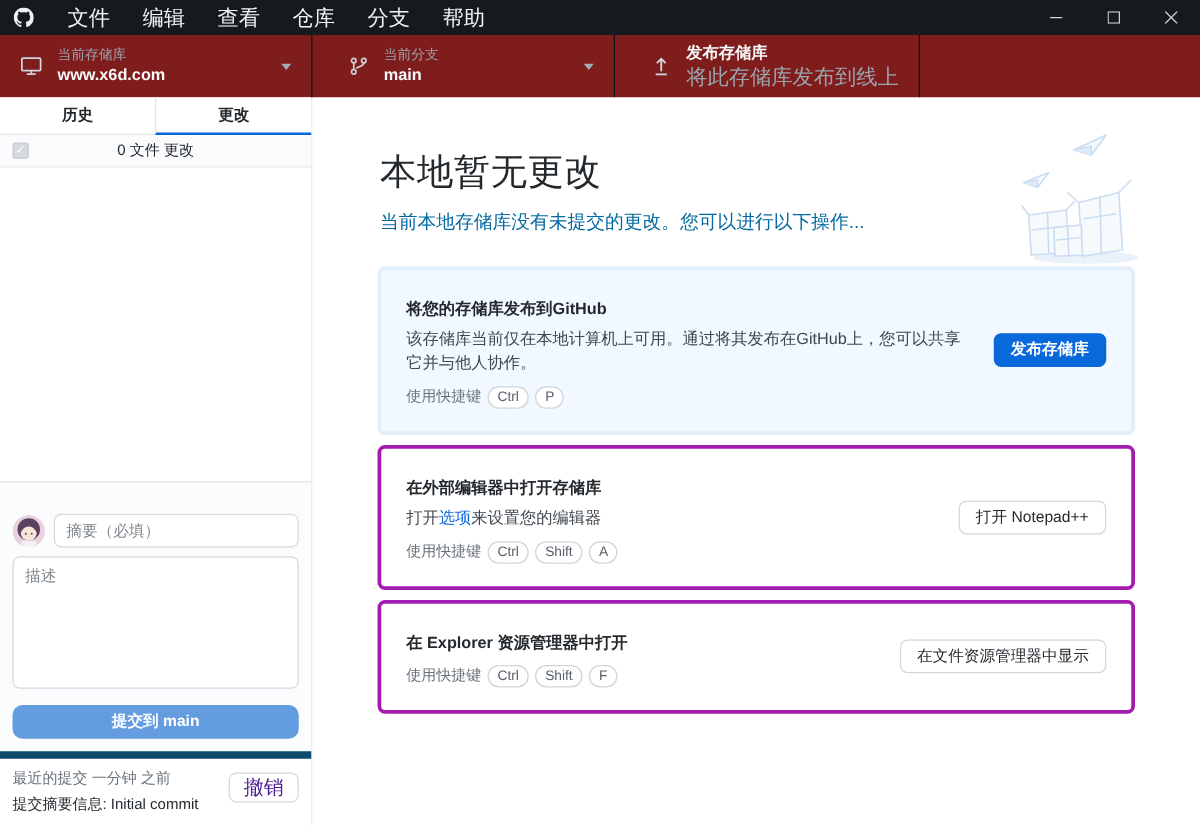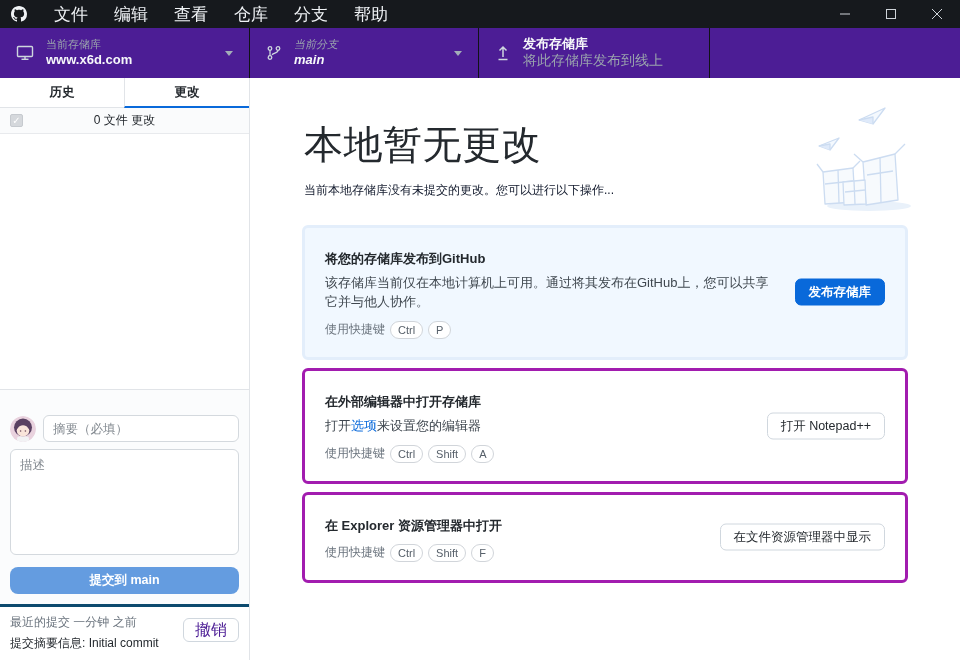--- a/index.html
+++ b/index.html
@@ -10,31 +10,31 @@
   
   .titlebar { height:28px; background:#16191d; display:flex; align-items:center; color:#e7ebee; flex:0 0 28px; }
   .gh-logo { width:16px; height:16px; margin:0 14px 0 11px; flex:0 0 auto; }
   .menu { display:flex; height:100%; }
   .menu-item { display:flex; align-items:center; padding:0 13px; font-size:17px; color:#f0f3f6; cursor:default; }
   .win-controls { margin-left:auto; display:flex; height:100%; }
   .win-btn { width:46px; height:28px; display:flex; align-items:center; justify-content:center; }
   .win-btn svg { stroke:#cfd4d9; }
 
   
-  .toolbar { height:50px; background:#4c1d95; display:flex; flex:0 0 50px; }
+  .toolbar { height:50px; background:#7f1d1d; display:flex; flex:0 0 50px;gap:13px; }
   .tb-section { display:flex; align-items:center; padding:0 12px; border-right:1px solid #101315; position:relative; }
   .tb-repo { width:250px; }
-  .tb-branch { width:229px;font-style:italic; }
+  .tb-branch { width:229px; }
   .tb-publish { width:231px; }
   .tb-fill { flex:1; }
   .tb-icon { flex:0 0 auto; margin-right:12px; margin-left:4px; }
   .tb-text { display:flex; flex-direction:column; line-height:1.25; min-width:0; }
   .tb-label { font-size:11px; color:#9aa4ad; }
   .tb-value { font-size:13px; font-weight:700; color:#f6f8fa; white-space:nowrap; }
-  .tb-sub { font-size:14px; color:#9aa4ad; white-space:nowrap; }
+  .tb-sub { font-size:17px; color:#9aa4ad; white-space:nowrap; }
   .caret { width:0; height:0; border-left:4px solid transparent; border-right:4px solid transparent; border-top:5px solid #a3adb8; margin-left:auto; margin-right:4px; }
 
   
   .body { flex:1; display:flex; min-height:0; }
   .sidebar { width:250px; flex:0 0 250px; border-right:1px solid #e1e4e8; display:flex; flex-direction:column; background:#fff; }
   .content { flex:1; position:relative; background:#fff; overflow:hidden; }
 
   
   .tabs { display:flex; height:30px; flex:0 0 30px; }
   .tab { flex:1; display:flex; align-items:center; justify-content:center; font-size:12.5px; color:#24292e; font-weight:600; border-bottom:1px solid #e1e4e8; background:#fff; cursor:pointer; }
@@ -50,28 +50,28 @@
   .summary-row { display:flex; align-items:center; gap:7px;margin-top:17px; }
   .avatar { width:26px; height:26px; border-radius:50%; overflow:hidden; flex:0 0 auto; }
   .summary-input { flex:1; height:27px; border:1px solid #d4d9de; border-radius:6px; padding:0 9px; font-size:12.5px; font-family:inherit; color:#24292e; background:#fff; outline:none; }
   .desc-input { width:100%; height:106px; margin-top:7px; border:1px solid #d4d9de; border-radius:6px; padding:7px 9px; font-size:12.5px; font-family:inherit; color:#0369a1; background:#fff; resize:none; outline:none; }
   ::placeholder { color:#7f8archive890; }
   ::-webkit-input-placeholder { color:#80878e; }
   .commit-btn { width:100%; height:27px; margin-top:8px; background:#649ce0; border:none; border-radius:8px; color:#fff; font-size:12.5px; font-weight:600; font-family:inherit; cursor:pointer; }
   .commit-btn b { font-weight:700; }
 
   
-  .recent { border-top:3px solid #0c4a6e; background:#fff; padding:7px 10px 8px; position:relative; flex:0 0 auto; }
+  .recent { border-top:6px solid #0c4a6e; background:#fff; padding:7px 10px 8px; position:relative; flex:0 0 auto; }
   .recent-line1 { font-size:12px; color:#6a737d; }
   .recent-line2 { font-size:12px; color:#24292e; margin-top:4px; }
   .undo-btn { position:absolute; right:10px; top:11px; height:24px; padding:0 11px; background:#fff; border:1px solid #d0d7de; border-radius:6px; font-size:16px; color:#4c1d95; font-family:inherit; cursor:pointer; }
 
   
-  .main-head { margin:40px 0 0 54px; font-size:39px; font-weight:300; color:#24292e; letter-spacing:.5px; }
-  .main-sub { margin:10px 0 16px 54px; font-size:12px; color:#0f172a; }
+  .main-head { margin:40px 0 0 54px; font-size:29px; font-weight:300; color:#24292e; letter-spacing:.5px; }
+  .main-sub { margin:10px 0 16px 54px; font-size:15px; color:#0369a1; }
   .cards { margin:26px 52px 0 52px; width:606px; }
   .card { position:relative; border-radius:6px; padding:22px 20px 18px; background:#fff; border:3px solid #a21caf; margin-bottom:8px; }
   .card.blue { background:#f1f8ff; border-color:#e3eefb; }
   .card-title { font-size:13px; font-weight:700; color:#24292e; }
   .card-body { font-size:13px; color:#3f474f; margin-top:6px; line-height:1.45; max-width:445px; }
   .card-link { color:#0969da; cursor:pointer; }
   .shortcut { margin-top:9px; display:flex; align-items:center; gap:5px; font-size:12px; color:#6a737d; }
   .kbd { display:inline-flex; align-items:center; height:18px; padding:0 7px; border:1px solid #d1d5da; border-radius:9px; background:#fff; font-size:11px; color:#57606a; }
   .card-btn { position:absolute; right:20px; top:50%; transform:translateY(-50%); height:27px; padding:0 13px; border-radius:6px; font-size:12.5px; font-family:inherit; cursor:pointer; }
   .card-btn.primary { background:#0969da; border:1px solid #0969da; color:#fff; font-weight:600; }

